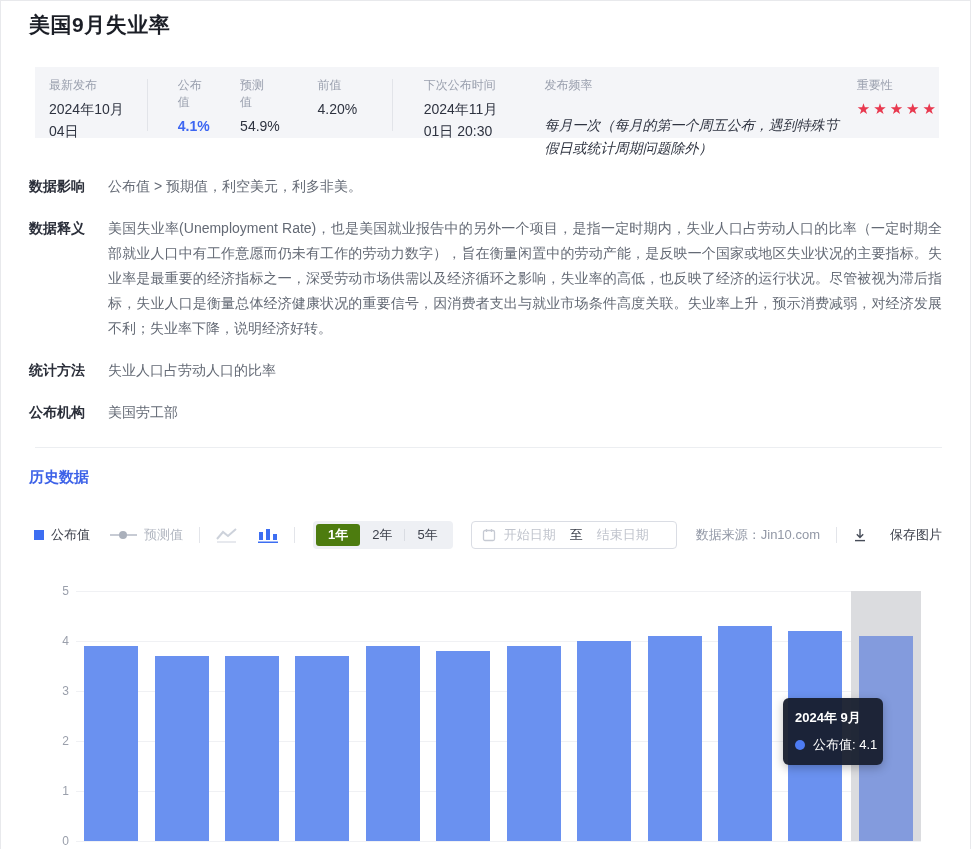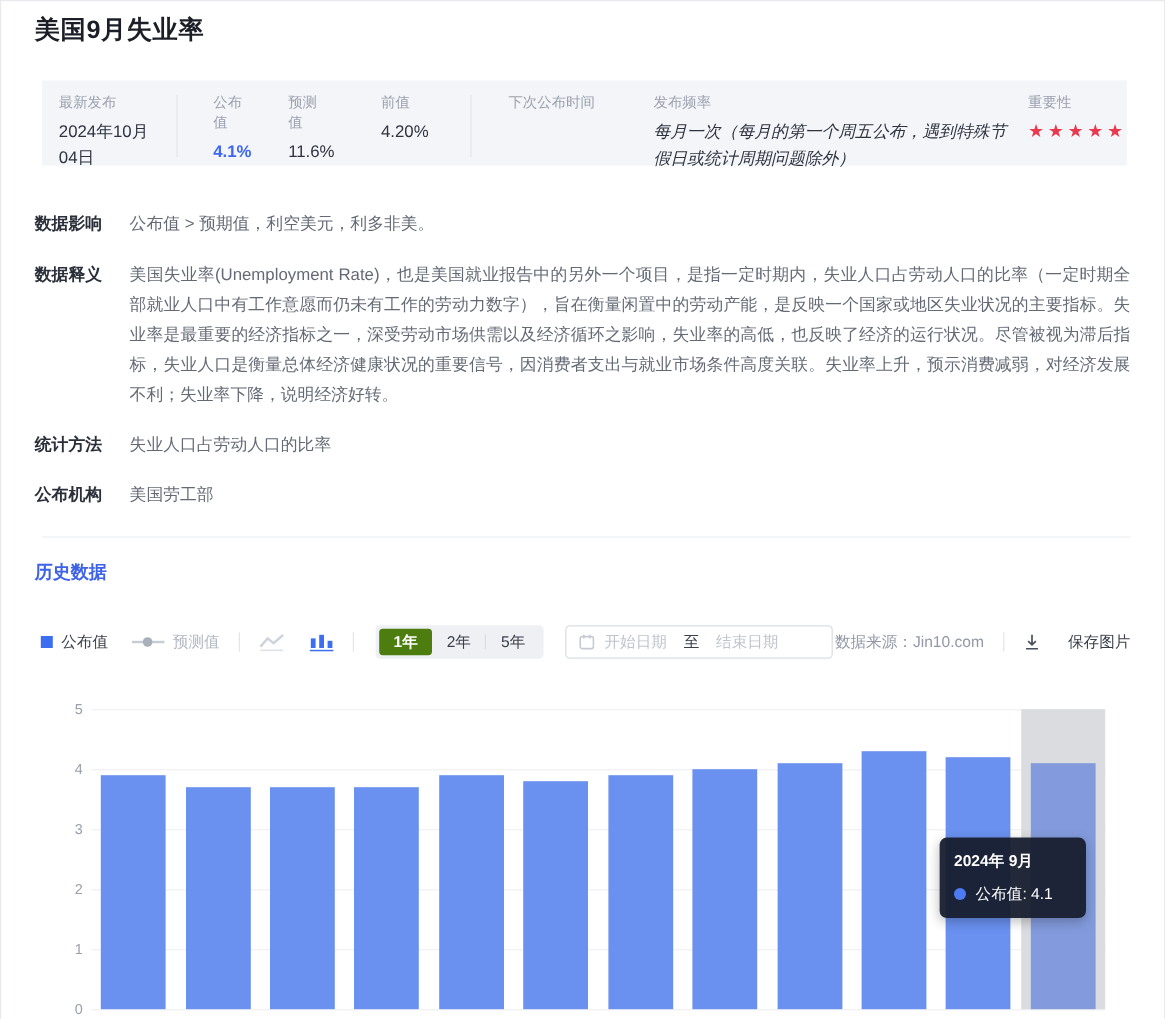--- a/index.html
+++ b/index.html
@@ -45,39 +45,39 @@
   .lg-line { width:27px; height:2px; background:#c7cbd4; position:relative; }
   .lg-line::after { content:""; position:absolute; left:9px; top:-3px; width:8px; height:8px; border-radius:50%; background:#aab0bb; }
   .lg-fc-txt { color:#b2b7c1; }
   .v-div { width:1px; height:16px; background:#e3e5ea; margin:0 16px; }
   .icon-btn { display:flex; flex-direction:column; align-items:center; cursor:pointer; }
   .tabs { display:flex; align-items:center; background:#eef0f4; border-radius:4px; padding:3px; margin-left:2px; height:28px; }
   .tab { font-size:13px; color:#3b3f4a; padding:0 12px; height:22px; line-height:22px; border-radius:3px; cursor:pointer; }
   .tab.active { background:#4d7c0f; color:#fff; font-weight:bold; }
   .tab-div { width:1px; height:12px; background:#d9dce2; }
   .daterange {
-    margin-left:18px; height:28px; width:223px; border:1px solid #dadde4; border-radius:4px;
+    margin-left:18px; height:28px; width:206px; border:1px solid #dadde4; border-radius:4px;
     display:flex; align-items:center; padding:0 10px; gap:8px; font-size:13px; background:#fff;
   }
   .dr-ph { color:#c0c4cd; }
   .dr-sep { color:#3b3f4a; margin:0 6px; }
   .spacer { flex:1; }
   .source { font-size:13px; color:#9298a6; }
   .save { display:flex; align-items:center; gap:23px; font-size:13px; color:#3b3f4a; cursor:pointer; }
 
   
   .chart-wrap { position:relative; height:292px; margin-top:30px; }
   #plot { position:absolute; left:47px; top:12px; width:845px; height:250px; }
   .gridline { position:absolute; left:0; width:100%; height:1px; background:#f0f1f4; }
   .hl-band { position:absolute; top:0; bottom:0; background:#dbdcdf; }
   .bar { position:absolute; bottom:0; width:54px; background:#6a91f0; }
   .bar.hl { background:#839bdd; }
   .ytick { position:absolute; left:0; width:40px; text-align:right; font-size:12px; color:#9a9fab; line-height:16px; }
   .tooltip {
-    position:absolute; width:122px; padding:11px 12px; background:rgba(23,30,45,.95);
+    position:absolute; width:100px; padding:11px 12px; background:rgba(23,30,45,.95);
     border-radius:6px; box-shadow:0 3px 10px rgba(0,0,0,.25); color:#fff; z-index:5;
   }
   .tt-title { font-size:13px; font-weight:600; white-space:nowrap; }
   .tt-row { margin-top:9px; display:flex; align-items:center; gap:8px; font-size:13px; white-space:nowrap; }
   .tt-dot { width:10px; height:10px; border-radius:50%; background:#4d7bf3; flex:none; }
 </style>
 </head>
 <body>
 
 <div class="page">
@@ -89,31 +89,32 @@
       <div class="ib-lbl">最新发布</div>
       <div class="ib-val" style="width:78px;">2024年10月04日</div>
     </div>
     <div class="ib-div"></div>
     <div class="ib-col" style="width:48px; margin-left:30px;">
       <div class="ib-lbl" style="width:30px;">公布值</div>
       <div class="ib-val blue">4.1%</div>
     </div>
     <div class="ib-col" style="width:48px; margin-left:15px;">
       <div class="ib-lbl" style="width:30px;">预测值</div>
-      <div class="ib-val">11.6%</div>
+      <div class="ib-val">54.9%</div>
     </div>
     <div class="ib-col" style="width:60px; margin-left:30px;">
       <div class="ib-lbl">前值</div>
       <div class="ib-val">4.20%</div>
     </div>
     <div class="ib-div" style="margin-left:15px;"></div>
     <div class="ib-col" style="width:90px; margin-left:31px;">
       <div class="ib-lbl">下次公布时间</div>
-    </div>
-    <div class="ib-col" style="width:300px; margin-left:32px;">
+      <div class="ib-val" style="width:88px;">2024年11月01日 20:30</div>
+    </div>
+    <div class="ib-col" style="width:300px; margin-left:32px;gap:16px;">
       <div class="ib-lbl">发布频率</div>
       <div class="ib-val" style="line-height:23px;font-style:italic;">每月一次（每月的第一个周五公布，遇到特殊节假日或统计周期问题除外）</div>
     </div>
     <div class="ib-col" style="margin-left:16px;">
       <div class="ib-lbl">重要性</div>
       <div class="stars">★★★★★</div>
     </div>
   </div>
 
   <div class="sections">

